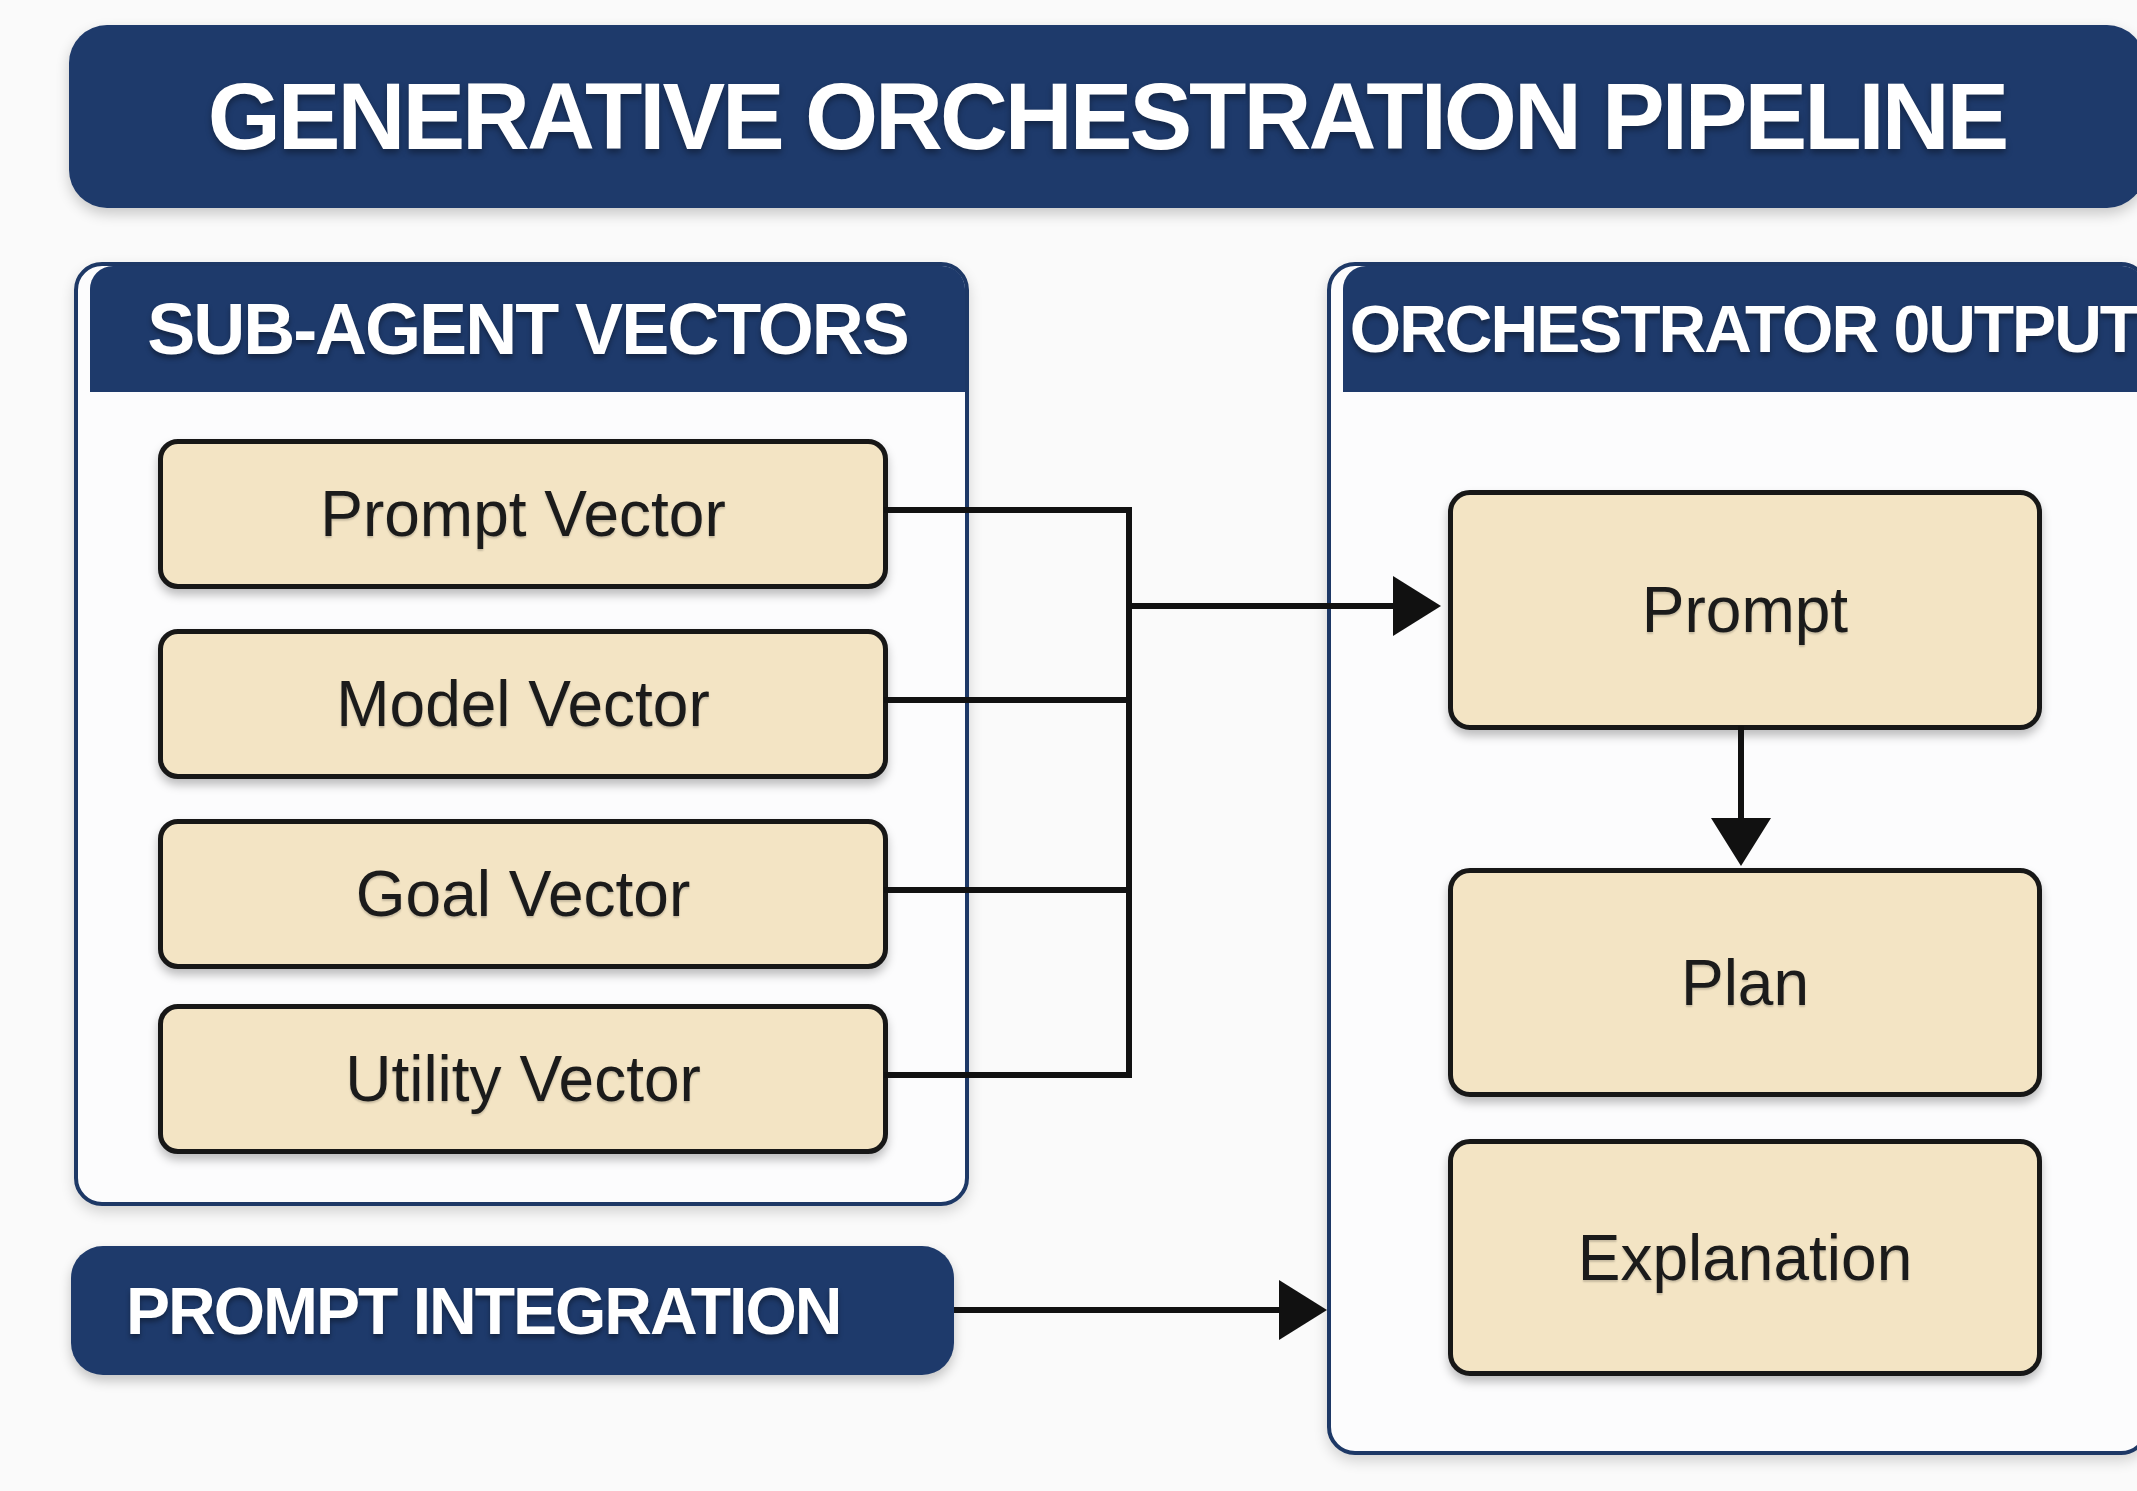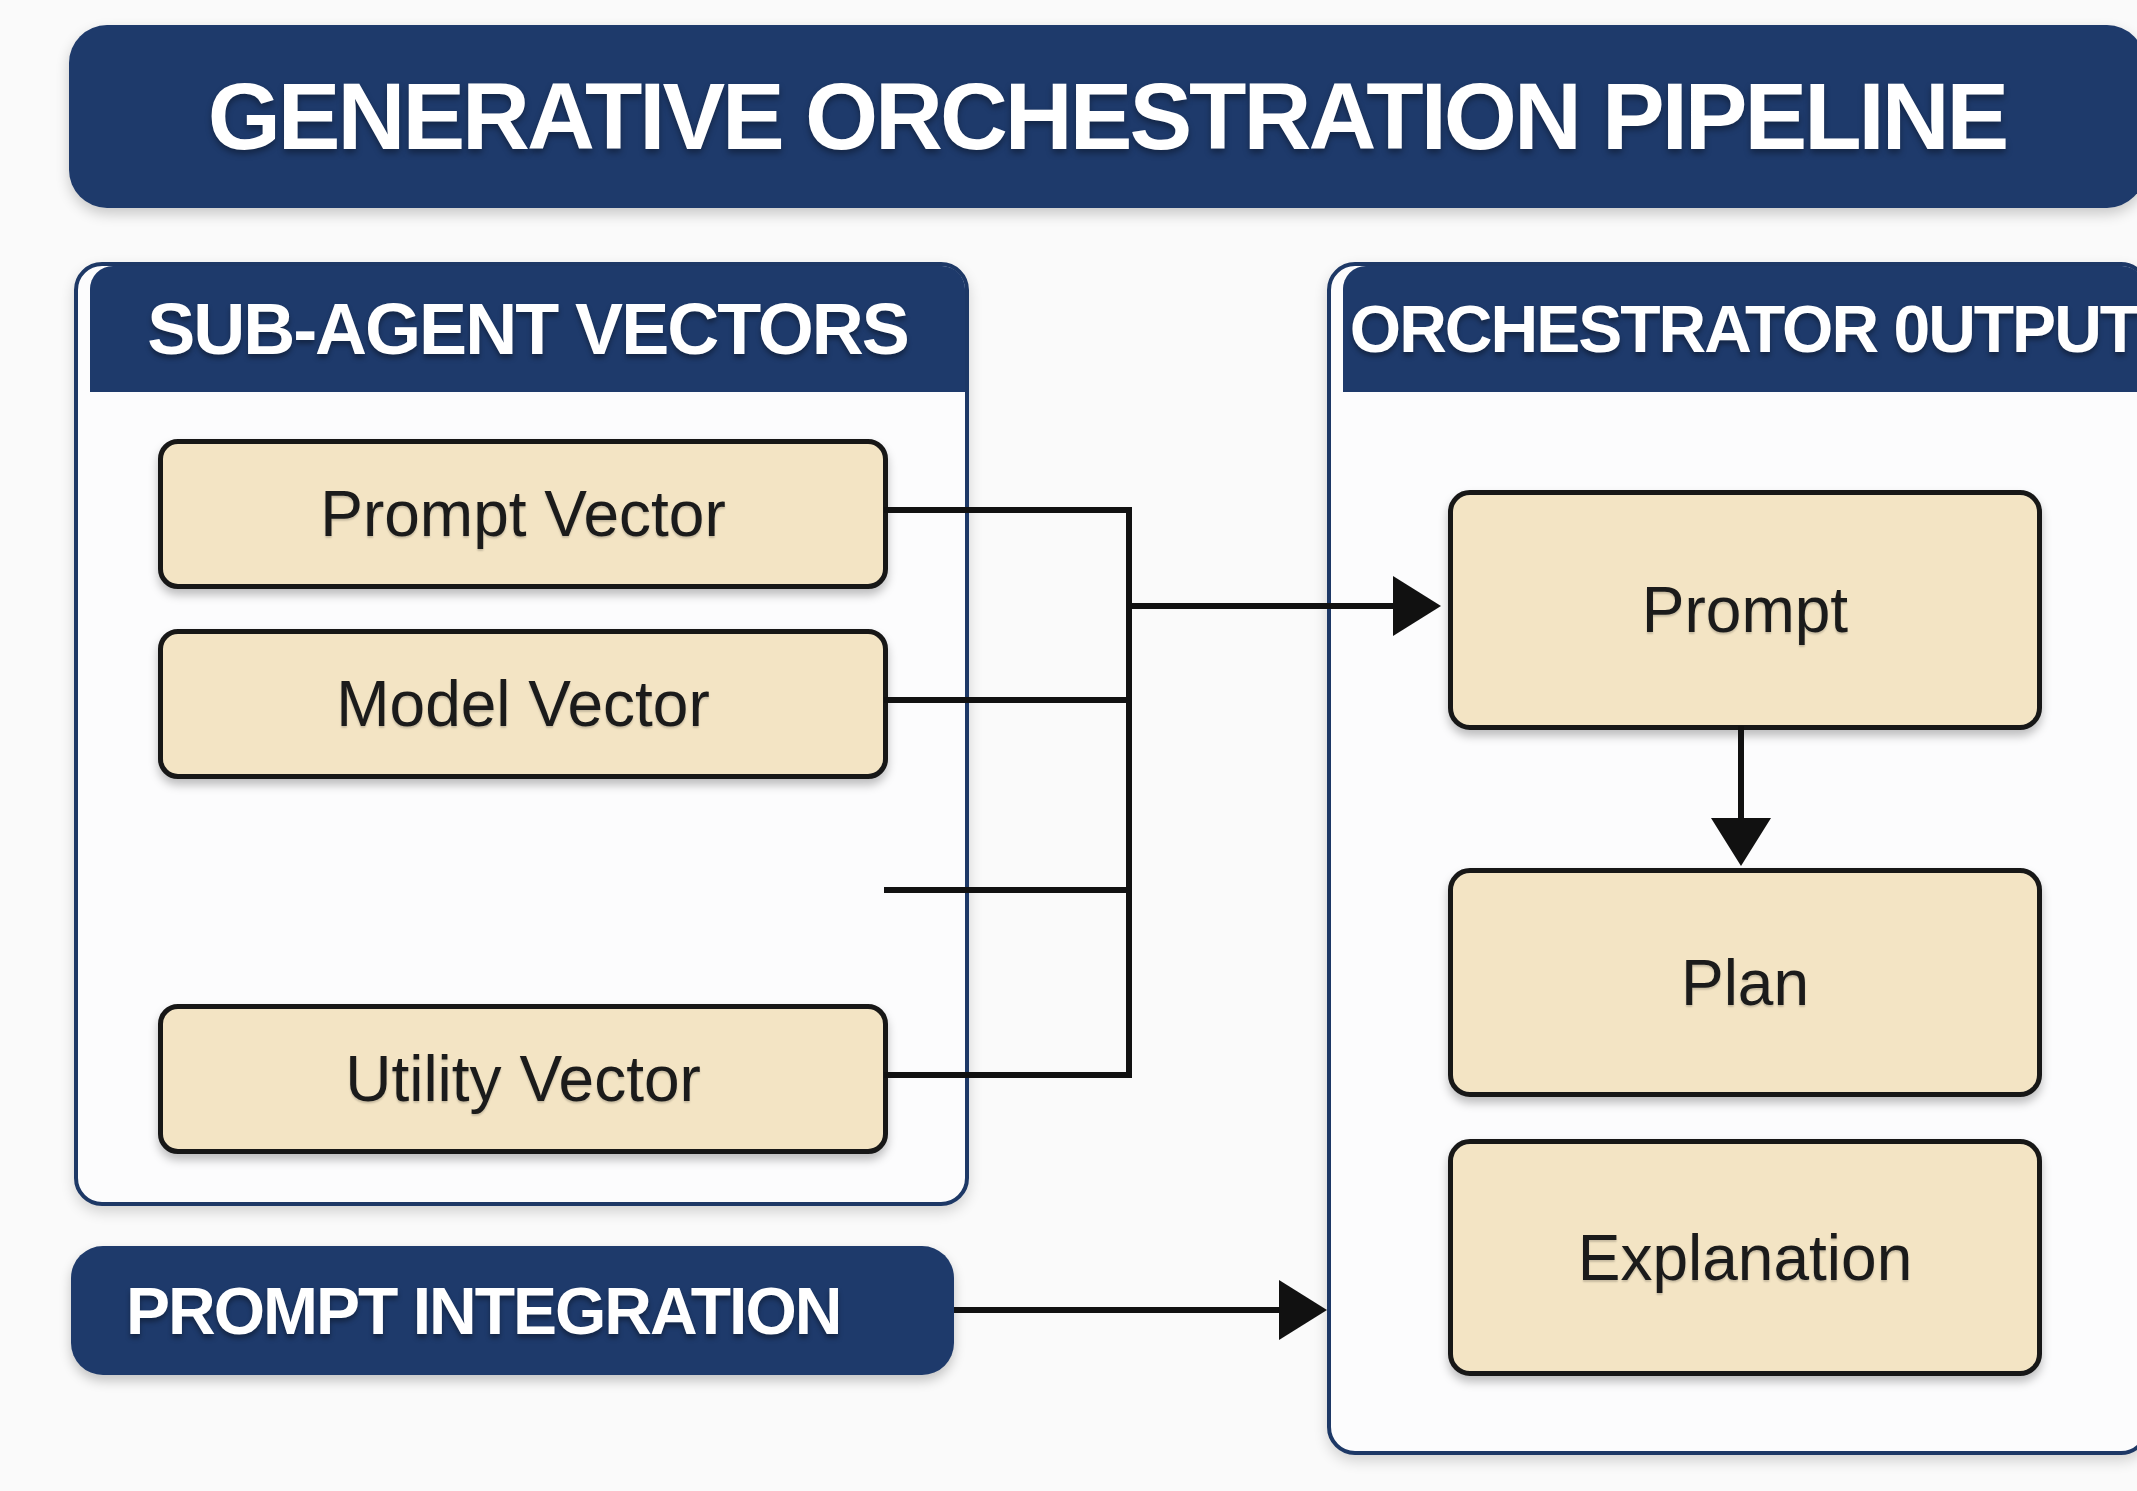--- a/index.html
+++ b/index.html
@@ -102,20 +102,23 @@
   <div class="abs panel panel-left">
     <div class="panel-header">
       <div class="t">SUB-AGENT VECTORS</div>
     </div>
     <div class="node vec vec1">
       <div class="t">Prompt Vector</div>
     </div>
     <div class="node vec vec2">
       <div class="t">Model Vector</div>
     </div>
+    <div class="node vec vec3">
+      <div class="t">Goal Vector</div>
+    </div>
     <div class="node vec vec4">
       <div class="t">Utility Vector</div>
     </div>
   </div>
 
   <div class="abs panel panel-right">
     <div class="panel-header">
       <div class="t">ORCHESTRATOR 0UTPUT</div>
     </div>
     <div class="node out out1">

